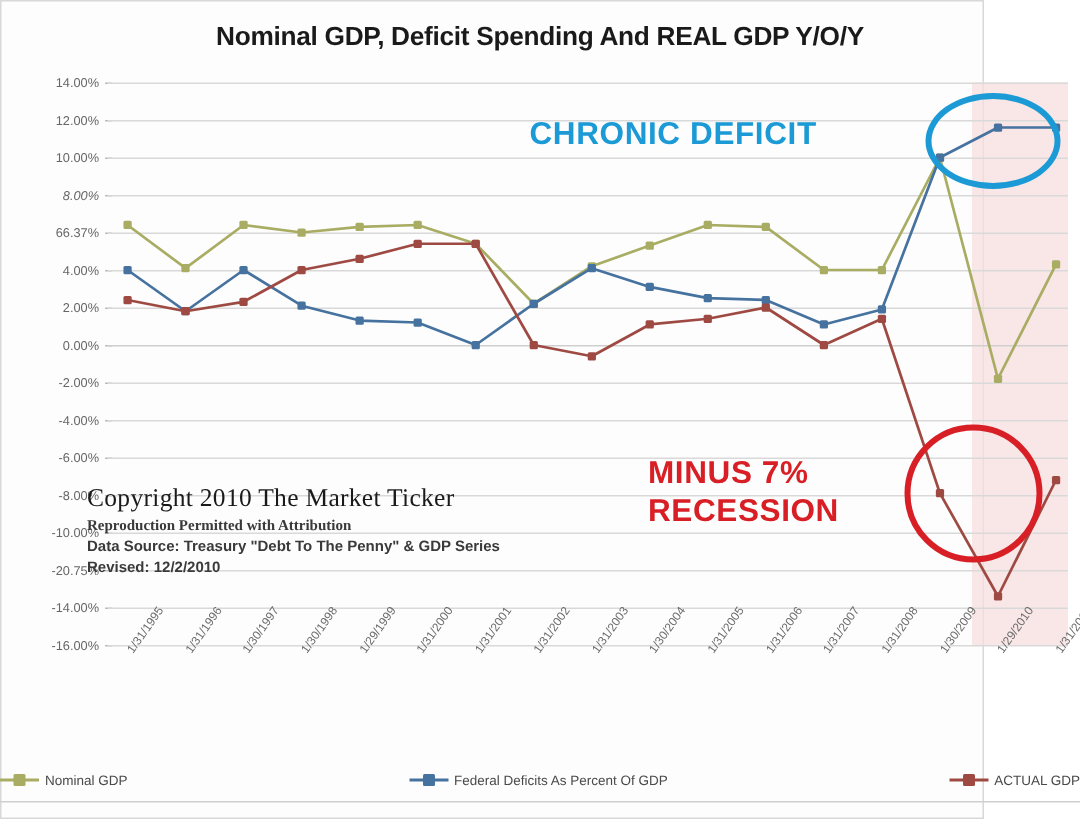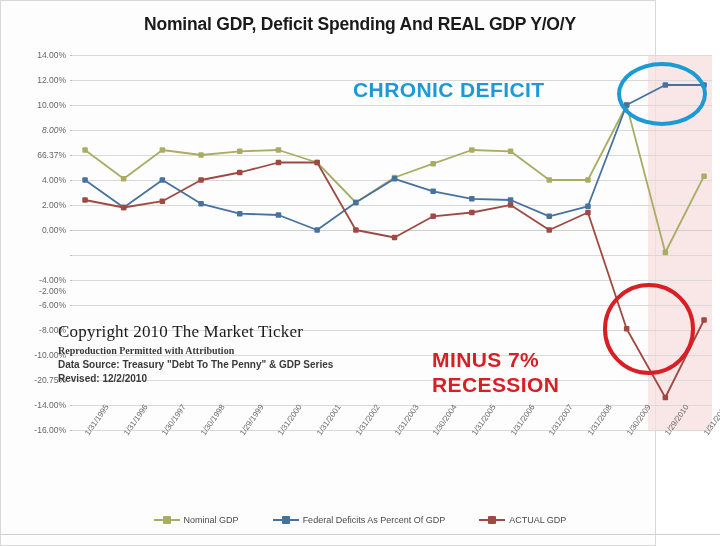--- a/index.html
+++ b/index.html
@@ -56,42 +56,41 @@
     font-size:21px;font-weight:bold;color:#1C9AD6;
     letter-spacing:.4px;
     font-family:"Liberation Sans", sans-serif;
     text-align:right;
   }
   #ann-recession{
     position:absolute;left:432px;top:303px;
     font-size:21px;font-weight:bold;color:#D81F26;
     line-height:25px;letter-spacing:.4px;
     font-family:"Liberation Sans", sans-serif;
-    margin-top:44px;
   }
   #ellipse-blue{
     position:absolute;left:617px;top:62px;width:82px;height:56px;
     border:4px solid #1C9AD6;border-radius:50%;
   }
   #circle-red{
     position:absolute;left:603px;top:283px;width:84px;height:84px;
     border:4px solid #D81F26;border-radius:50%;
   }
 
   
   #copy{position:absolute;left:58px;top:322px;}
   #copy .c1{font-family:"Liberation Serif", serif;font-size:17px;color:#1a1a1a;letter-spacing:.2px;}
   #copy .c2{font-size:10px;color:#3a3a3a;margin-top:3px;font-weight:bold;font-family:Liberation Serif, serif;}
   #copy .c3{font-size:10px;color:#3a3a3a;margin-top:3px;font-weight:bold;}
   #copy .c4{font-size:10px;color:#3a3a3a;margin-top:3px;font-weight:bold;}
 
   
   #legend{
     position:absolute;left:0;top:508px;width:720px;height:24px;
-    display:flex;justify-content:center;align-items:center;gap:34px;
+    display:flex;justify-content:space-between;align-items:center;gap:34px;
   }
   .leg-item{display:flex;align-items:center;gap:4px;}
   .leg-line{width:26px;height:2px;position:relative;}
   .leg-line .dot{
     position:absolute;left:9px;top:-3px;width:8px;height:8px;border-radius:1px;
   }
   .leg-text{font-size:9px;color:#4a4a4a;font-family:"Liberation Sans", sans-serif;}
 
   #bottomrule{position:absolute;left:0;top:534px;width:720px;height:1px;background:#cfcfcf;}
 
@@ -115,21 +114,21 @@
       <div class="ylab" style="top: 71px; font-style: italic;">8.00%</div>
       <div class="ytick" style="top: 75px;"></div>
       <div class="ylab" style="top: 96px;">66.37%</div>
       <div class="ytick" style="top: 100px;"></div>
       <div class="ylab" style="top: 121px;">4.00%</div>
       <div class="ytick" style="top: 125px;"></div>
       <div class="ylab" style="top: 146px;">2.00%</div>
       <div class="ytick" style="top: 150px;"></div>
       <div class="ylab" style="top: 171px;">0.00%</div>
       <div class="ytick" style="top: 175px;"></div>
-      <div class="ylab" style="top: 196px; margin-top: 36px;">-2.00%</div>
+      <div class="ylab" style="top: 196px;">-2.00%</div>
       <div class="ytick" style="top: 200px;"></div>
       <div class="ylab" style="top: 221px;">-4.00%</div>
       <div class="ytick" style="top: 225px;"></div>
       <div class="ylab" style="top: 246px;">-6.00%</div>
       <div class="ytick" style="top: 250px;"></div>
       <div class="ylab" style="top: 271px;">-8.00%</div>
       <div class="ytick" style="top: 275px;"></div>
       <div class="ylab" style="top: 296px;">-10.00%</div>
       <div class="ytick" style="top: 300px;"></div>
       <div class="ylab" style="top: 321px;">-20.75%</div>

